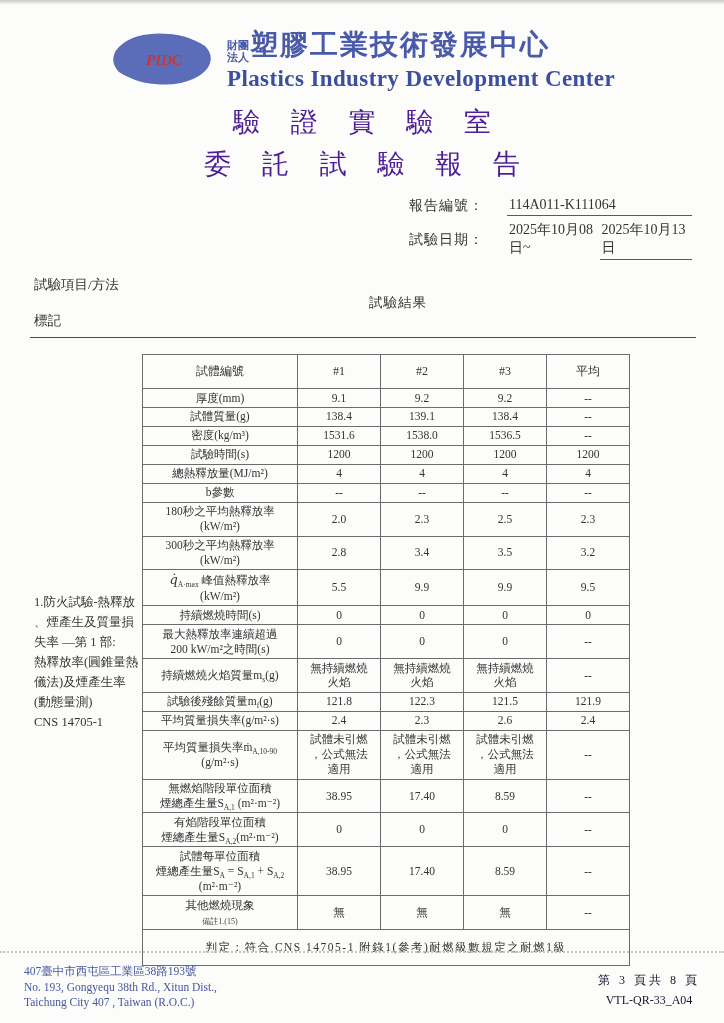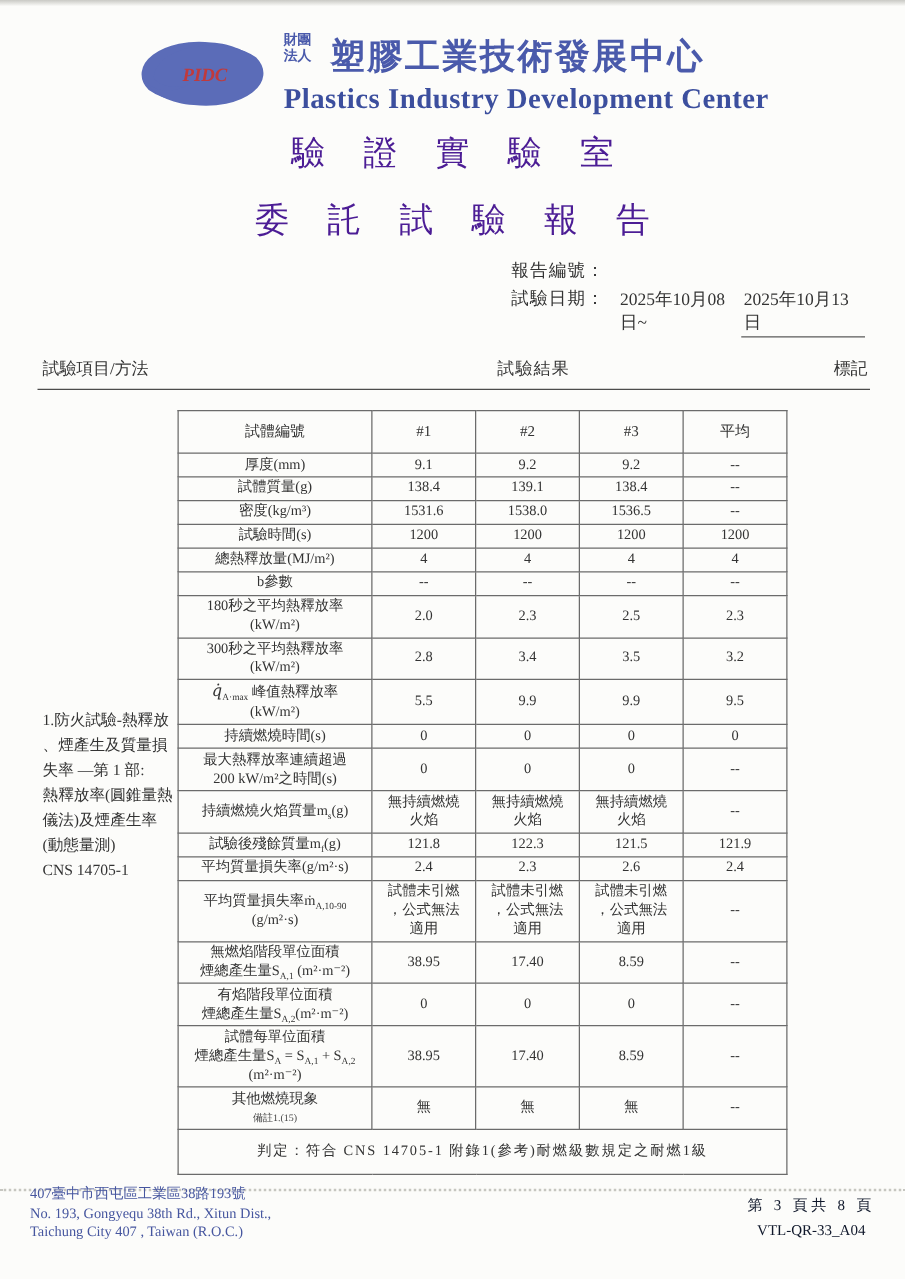--- a/index.html
+++ b/index.html
@@ -7,62 +7,62 @@
     position:relative;width:724px;height:1023px;margin:0 auto;
     background:#fcfcfa;overflow:hidden;
     font-family:"Liberation Serif","DejaVu Serif",serif;color:#3b3b3b;
   }
   .scan-top{position:absolute;top:0;left:0;right:0;height:5px;
     background:linear-gradient(#c9c9c4,rgba(0,0,0,0));}
   
   .org-header{display:flex;justify-content:center;align-items:center;padding-top:26px;gap:12px;}
   .logo{width:106px;height:62px;flex:0 0 auto;}
   .org-text{display:flex;flex-direction:column;}
-  .zh-row{display:flex;align-items:flex-start;gap:15px;}
+  .zh-row{display:flex;align-items:flex-end;gap:1px;}
   .prefix{display:flex;flex-direction:column;font-size:11px;font-weight:bold;
     line-height:1.15;font-family:"Liberation Sans",sans-serif;}
   .org-zh{font-size:28px;font-weight:bold;letter-spacing:2px;
     font-family:"Liberation Sans","DejaVu Sans",sans-serif;}
   .org-en{font-size:23px;font-weight:bold;letter-spacing:.4px;margin-top:2px;
     font-family:"Liberation Serif",serif;}
   
   .doc-title{text-align:center;font-size:27px;color:#4c1d95;letter-spacing:12px;
     padding-left:12px;margin-top:12px;font-weight:normal;}
-  .doc-title.second{margin-top:18px;}
+  .doc-title.second{margin-top:6px;}
   
   .report-info{width:300px;margin:14px 32px 0 auto;font-size:14px;color:#333;}
   .ri-row{display:flex;align-items:center;margin-bottom:4px;}
-  .ri-row.dates{align-items:flex-start;}
-  .ri-label{flex:0 0 92px;text-align:right;margin-right:10px;letter-spacing:1px;}
+  .ri-row.dates{align-items:center;}
+  .ri-label{flex:0 0 92px;text-align:right;margin-right:23px;letter-spacing:1px;}
   .ri-values{display:flex;flex-direction:row;flex:1;}
   .ri-value{display:block;flex:1;padding:1px 2px 2px;}
   .u{border-bottom:1px solid #5a5a5a;}
   
-  .section-header{display:flex;align-items:baseline;margin:16px 30px 0 34px;font-size:13.5px;color:#333;}
+  .section-header{display:flex;align-items:baseline;margin:16px 30px 0 34px;font-size:13.5px;color:#333;flex-direction:column;}
   .sh-result{margin:0 auto;transform:translateX(34px);letter-spacing:1px;}
   .rule{border-top:1.6px solid #4c4c4c;margin:7px 28px 0 30px;}
   
   .main{display:flex;margin-top:16px;}
   .left-col{width:142px;box-sizing:border-box;padding-left:34px;flex:0 0 auto;}
   .test-item{margin-top:238px;font-size:12.5px;line-height:1.6;color:#333;white-space:nowrap;}
   
   table.results{border-collapse:collapse;width:466px;color:#333;table-layout:fixed;}
   table.results td{border:1px solid #6b6b6b;text-align:center;
     padding:1.5px 3px;font-size:11.5px;line-height:1.3;vertical-align:middle;}
   td.lbl{width:148px;}
   td.c{width:76px;}
   tr.hdr td{height:30px;font-size:12px;}
   .val{white-space:pre-line;}
   sub.sub{font-size:7.5px;line-height:0;}
   .small{font-size:8px;color:#444;}
   .qvar{font-style:italic;font-family:"DejaVu Serif",serif;font-size:13px;}
   td.verdict{height:32px;font-size:12.5px;letter-spacing:1.5px;}
   
   .scan-line{position:absolute;bottom:70px;left:0;right:0;border-top:2px dotted #c6c6c0;}
-  .footer{position:absolute;bottom:28px;left:24px;right:24px;display:flex;
+  .footer{position:absolute;bottom:12px;left:24px;right:24px;display:flex;
     font-size:11.5px;line-height:1.35;color:#46569f;}
   .f-col2{margin-left:8px;}
   .f-col3{margin-left:auto;text-align:center;color:#0f172a;font-size:12px;padding-top:8px;}
   .f-page{letter-spacing:3px;margin-bottom:3px;}
 </style>
 </head>
 <body>
 
 <div class="page">
   <div class="scan-top"></div>
@@ -84,20 +84,21 @@
       <div class="org-en" style="color:#3c4f9e">Plastics Industry Development Center</div>
     </div>
   </div>
 
   <div class="doc-title">驗 證 實 驗 室</div>
   <div class="doc-title second">委 託 試 驗 報 告</div>
 
   <div class="report-info">
     <div class="ri-row">
       <span class="ri-label">報告編號：</span>
+      <span class="ri-value u">114A011-K111064</span>
     </div>
     <div class="ri-row dates">
       <span class="ri-label">試驗日期：</span>
       <span class="ri-values">
         <span class="ri-value">2025年10月08日~</span>
         <span class="ri-value u">2025年10月13日</span>
       </span>
     </div>
   </div>
 

